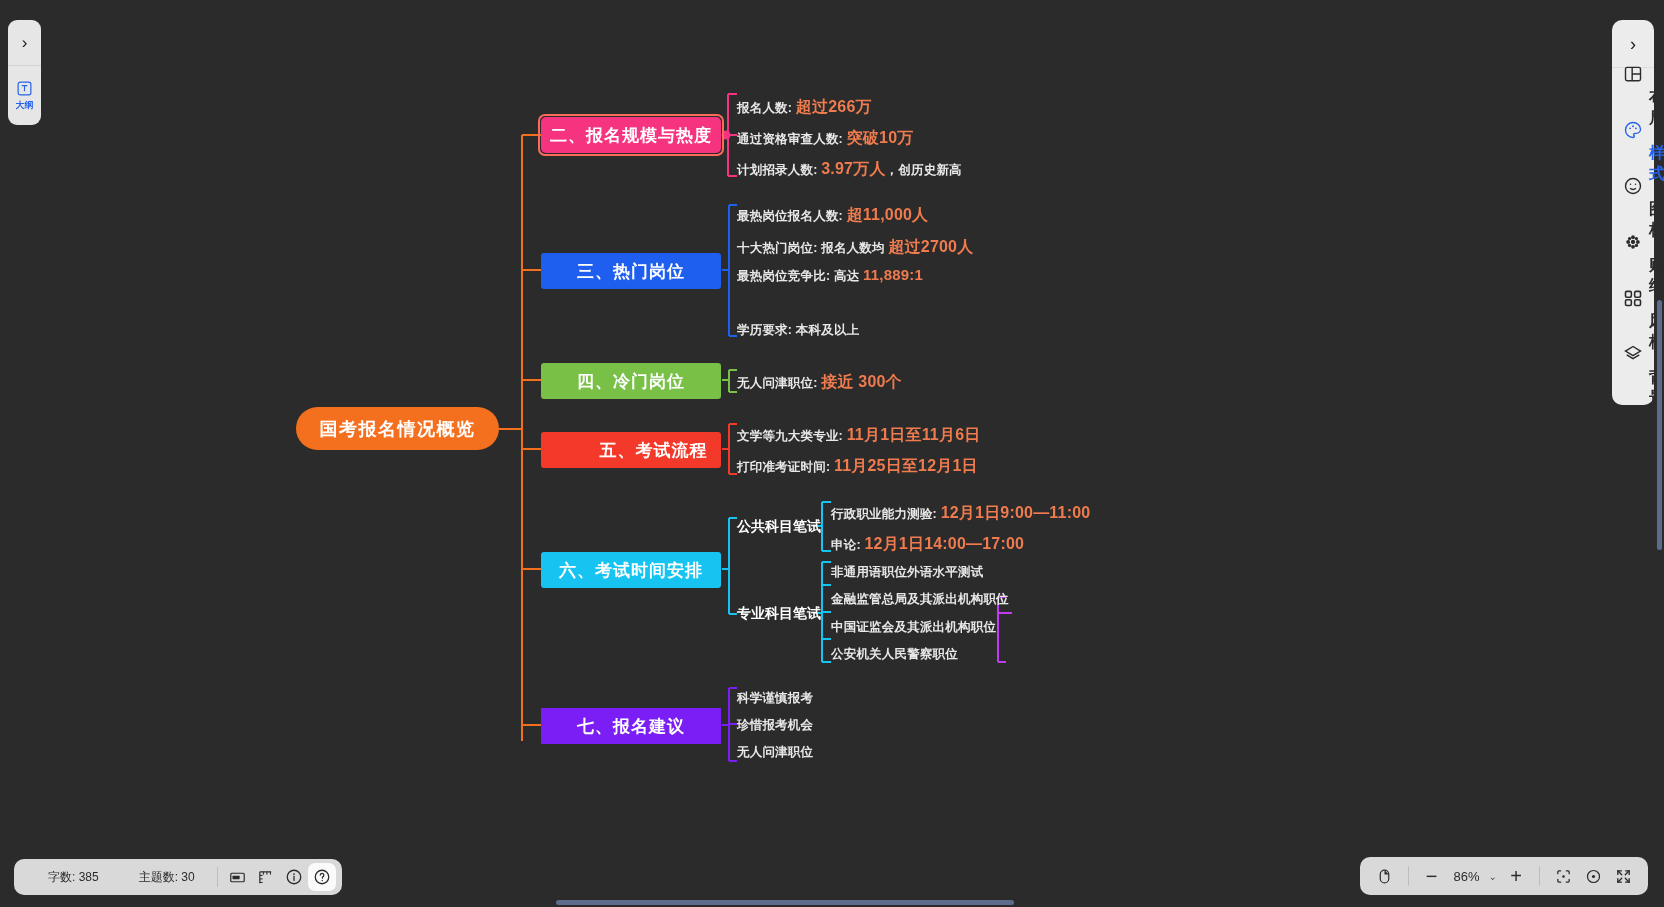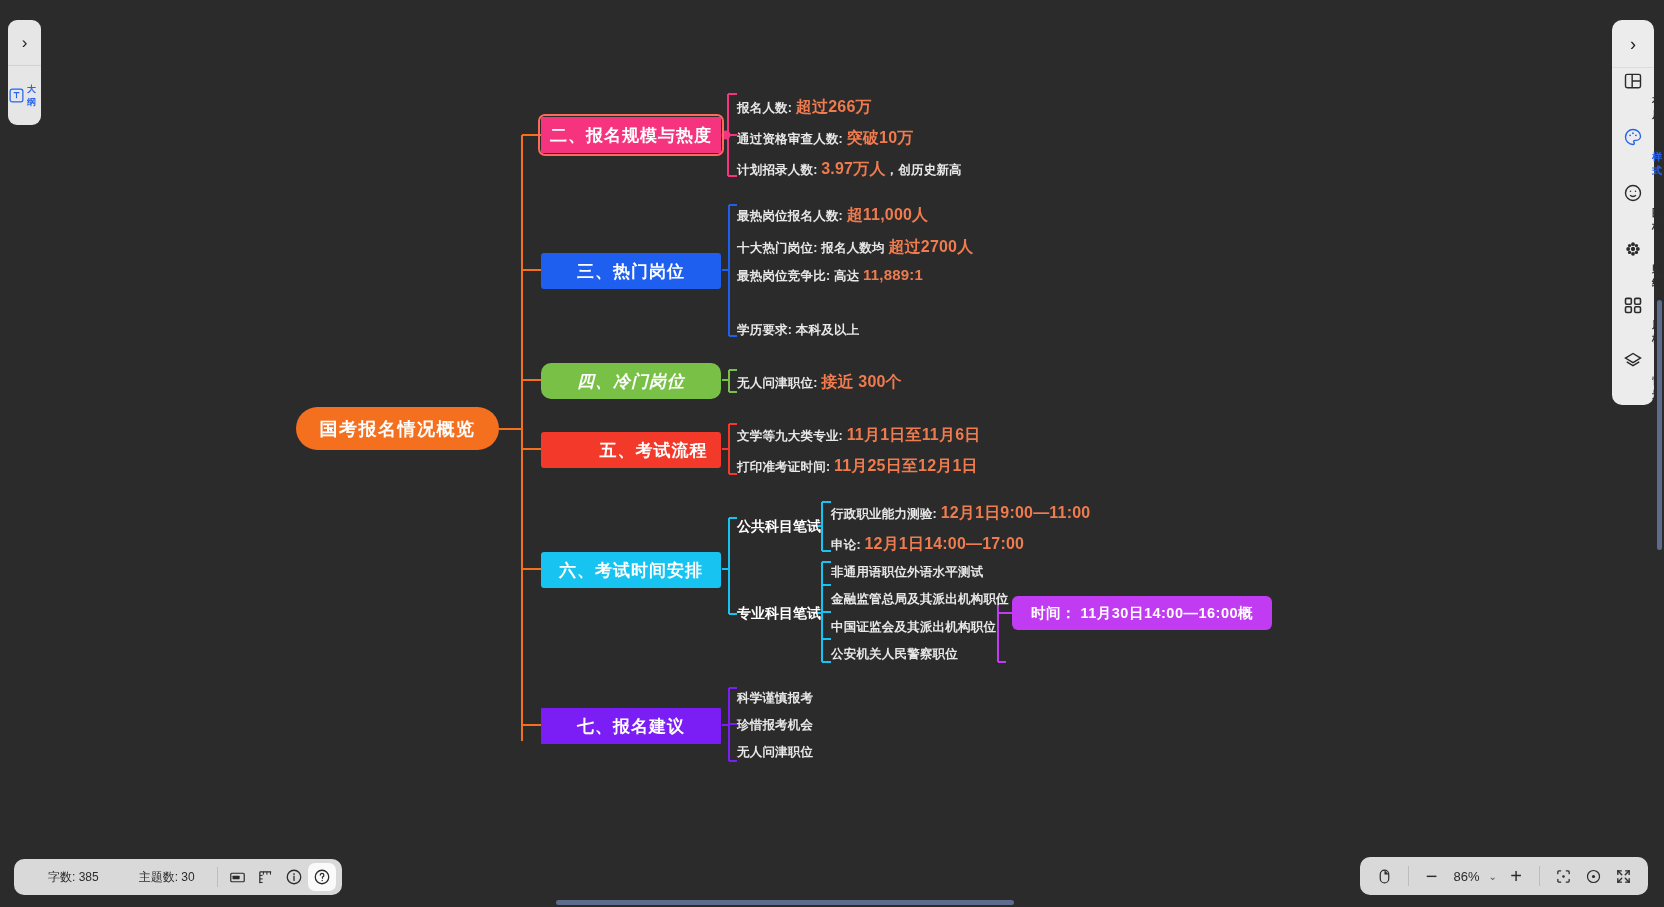--- a/index.html
+++ b/index.html
@@ -66,21 +66,21 @@
     display: flex; flex-direction: column; align-items: center;
   }
   #left-panel .pl-chevron {
     height: 46px; width: 100%;
     display: flex; align-items: center; justify-content: center;
     font-size: 17px; color: #1c1c1c; font-weight: 300;
     border-bottom: 1px solid #d2d2d2;
   }
   #left-panel .pl-item {
     flex: 1; width: 100%;
-    display: flex; flex-direction: row; align-items: center; justify-content: center;
+    display: flex; flex-direction: column; align-items: center; justify-content: center;
     gap: 2px; color: #2763ec;
   }
   #left-panel .pl-item .pl-label { font-size: 9px; font-weight: bold; }
 
   
   #right-panel {
     position: absolute; right: 10px; top: 20px;
     width: 42px; height: 385px;
     background: #ececec;
     border-radius: 10px;
@@ -92,21 +92,21 @@
     display: flex; align-items: center; justify-content: center;
     font-size: 18px; color: #1c1c1c; font-weight: 300;
     border-bottom: 1px solid #dcdcdc;
   }
   #right-panel .rp-item {
     width: 100%; height: 56px;
     display: flex; flex-direction: column; align-items: center; justify-content: center;
     gap: 3px; color: #2b2b2b;
   }
   #right-panel .rp-item.active { color: #2763ec; }
-  #right-panel .rp-item .rp-label { font-size: 10px; font-weight: bold; margin-left: 48px; }
+  #right-panel .rp-item .rp-label { font-size: 16px; font-weight: bold; margin-left: 48px; }
   .rp-ico { width: 20px; height: 20px; display:block; }
 
   
   #status-bar {
     position: absolute; left: 14px; bottom: 12px;
     height: 36px;
     background: #d9d9d9;
     border-radius: 10px;
     display: flex; align-items: center;
     padding: 0 6px 0 14px;
@@ -226,21 +226,21 @@
     <path d="M722 725 H729" stroke="#7a1ef5" stroke-width="2" fill="none"></path>
     <path d="M729 688 V761" stroke="#7a1ef5" stroke-width="2" fill="none"></path>
     <path d="M729 688 H737" stroke="#7a1ef5" stroke-width="2" fill="none"></path>
     <path d="M729 724 H737" stroke="#7a1ef5" stroke-width="2" fill="none"></path>
     <path d="M729 761 H737" stroke="#7a1ef5" stroke-width="2" fill="none"></path>
   </svg>
 
   <div class="node" id="central">国考报名情况概览</div>
 
   <div class="selected-ring" style="left:538px;top:114px;width:186px;height:42px;"></div>
-  <div class="node branch-node" style="left:541px;top:117px;background:#f5337f;border-radius:0;">二、报名规模与热度</div>
+  <div class="node branch-node" style="left:541px;top:117px;background:#f5337f;border-radius:5px;">二、报名规模与热度</div>
 
   <div class="leaf" style="left:737px;top:97px;">
     <span>报名人数: </span><span class="hl">超过266万</span><span></span>
   </div>
   <div class="leaf" style="left:737px;top:128px;">
     <span>通过资格审查人数: </span><span class="hl">突破10万</span><span></span>
   </div>
   <div class="leaf" style="left:737px;top:159px;">
     <span>计划招录人数: </span><span class="hl">3.97万人</span><span>，创历史新高</span>
   </div>
@@ -251,21 +251,21 @@
     <span>最热岗位报名人数: </span><span class="hl">超11,000人</span>
   </div>
   <div class="leaf" style="left:737px;top:237px;">
     <span>十大热门岗位: 报名人数均 </span><span class="hl">超过2700人</span>
   </div>
   <div class="leaf" style="left:737px;top:266px;">
     <span>最热岗位竞争比: 高达 </span><span class="hl-sm">11,889:1</span>
   </div>
   <div class="leaf" style="left:737px;top:322px;">学历要求: 本科及以上</div>
 
-  <div class="node branch-node" style="left:541px;top:363px;background:#78c046;border-radius:10px;font-style:italic;">四、冷门岗位</div>
+  <div class="node branch-node" style="left:541px;top:363px;background:#78c046;border-radius:3px;">四、冷门岗位</div>
   <div class="leaf" style="left:737px;top:372px;">
     <span>无人问津职位: </span><span class="hl">接近 300个</span>
   </div>
 
   <div class="node branch-node" style="left:541px;top:432px;background:#f33a2a;border-radius:3px;padding-left:45px;">五、考试流程</div>
   <div class="leaf" style="left:737px;top:425px;">
     <span>文学等九大类专业: </span><span class="hl">11月1日至11月6日</span>
   </div>
   <div class="leaf" style="left:737px;top:456px;">
     <span>打印准考证时间: </span><span class="hl">11月25日至12月1日</span>
@@ -281,21 +281,20 @@
   </div>
   <div class="leaf" style="left:831px;top:534px;">
     <span>申论: </span><span class="hl">12月1日14:00—17:00</span>
   </div>
 
   <div class="leaf" style="left:831px;top:564px;">非通用语职位外语水平测试</div>
   <div class="leaf" style="left:831px;top:591px;">金融监管总局及其派出机构职位</div>
   <div class="leaf" style="left:831px;top:619px;">中国证监会及其派出机构职位</div>
   <div class="leaf" style="left:831px;top:646px;">公安机关人民警察职位</div>
 
-  <div id="time-callout">时间： 11月30日14:00—16:00概</div>
 
   <div class="node branch-node" style="left:541px;top:708px;background:#7a1ef5;border-radius:1px;">七、报名建议</div>
   <div class="leaf" style="left:737px;top:690px;">科学谨慎报考</div>
   <div class="leaf" style="left:737px;top:717px;">珍惜报考机会</div>
   <div class="leaf" style="left:737px;top:744px;">无人问津职位</div>
 
   <div id="left-panel">
     <div class="pl-chevron">›</div>
     <div class="pl-item">
       <span>

